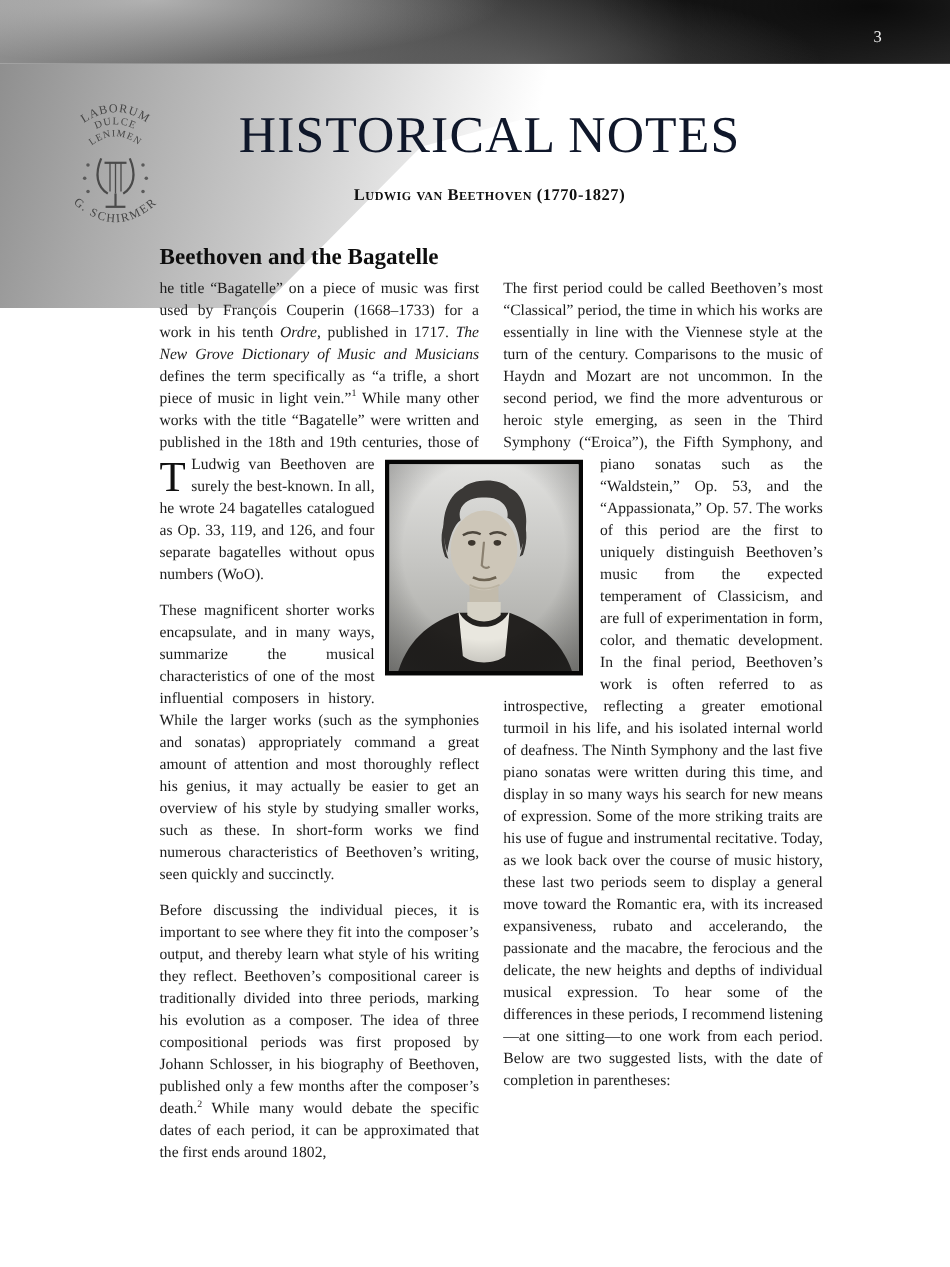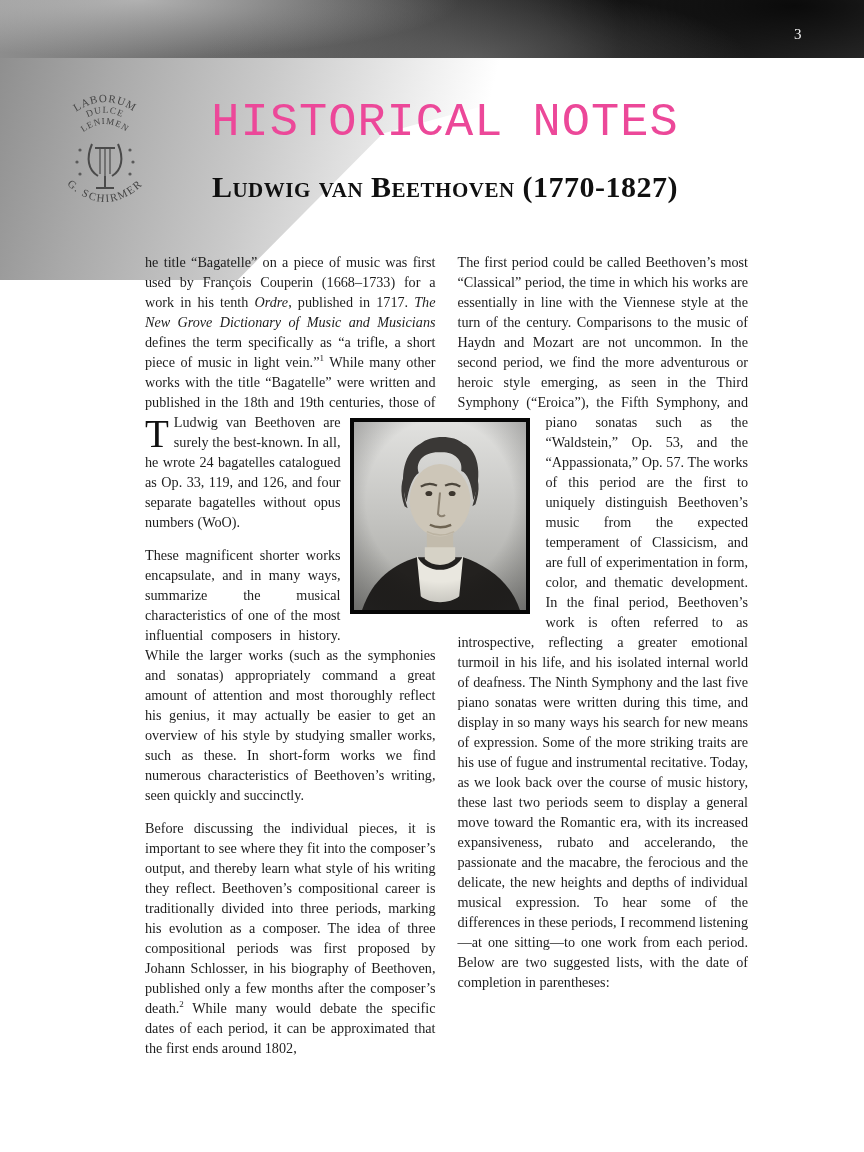--- a/index.html
+++ b/index.html
@@ -29,25 +29,25 @@
     background:linear-gradient(104deg, #8f8f8f 0%, #a9a9a9 16%, #c9c9c9 38%, rgba(255,255,255,0) 70%);
     clip-path:polygon(0 0, 100% 0, 58% 34%, 36% 100%, 0 100%);
   }
 
   
   .logo { position:absolute; left:50px; top:70px; width:110px; height:152px; }
 
   .title {
     position:absolute; left:145px; top:96px; width:600px; margin:0;
     font-size:47px; font-weight:400; letter-spacing:1px;
-    text-align:center; color:#ec4899;font-family:Liberation Mono, monospace;
+    text-align:center; color:#0f172a;
   }
   .subtitle {
     position:absolute; left:145px; top:170px; width:600px; margin:0;
-    font-size:30px; font-weight:700; font-variant:small-caps;
+    font-size:15px; font-weight:700; font-variant:small-caps;
     letter-spacing:.5px; text-align:center; color:#101010;
   }
   .section-heading {
     position:absolute; left:145px; top:221px; margin:0;
     font-size:21px; font-weight:700; color:#0e0e0e;
   }
 
   
   .columns {
     position:absolute; left:145px; top:252px; width:603px;
@@ -119,20 +119,21 @@
         <circle cx="27" cy="92" r="1.6"></circle>
           <circle cx="83" cy="92" r="1.6"></circle>
         <circle cx="30" cy="104" r="1.6"></circle>
           <circle cx="80" cy="104" r="1.6"></circle>
       </g>
     </svg>
   </div>
 
   <h1 class="title">HISTORICAL NOTES</h1>
   <h2 class="subtitle">Ludwig van Beethoven (1770-1827)</h2>
+  <h3 class="section-heading">Beethoven and the Bagatelle</h3>
 
   <div class="columns">
 
     <div class="col">
       <div class="push-r"></div>
       <div class="cutout-r"></div>
       <p><span class="dropcap">T</span><span>he title “Bagatelle” on a piece of music was first used by François Couperin (1668–1733) for a work in his tenth </span><i>Ordre</i><span>, published in 1717. </span><i>The New Grove Dictionary of Music and Musicians</i><span> defines the term specifically as “a trifle, a short piece of music in light vein.”</span><sup>1</sup><span> While many other works with the title “Bagatelle” were written and published in the 18th and 19th centuries, those of Ludwig van Beethoven are surely the best-known. In all, he wrote 24 bagatelles catalogued as Op. 33, 119, and 126, and four separate bagatelles without opus numbers (WoO).</span></p>
       <p>These magnificent shorter works encapsulate, and in many ways, summarize the musical characteristics of one of the most influential composers in history. While the larger works (such as the symphonies and sonatas) appropriately command a great amount of attention and most thoroughly reflect his genius, it may actually be easier to get an overview of his style by studying smaller works, such as these. In short-form works we find numerous characteristics of Beethoven’s writing, seen quickly and succinctly.</p>
       <p><span>Before discussing the individual pieces, it is important to see where they fit into the composer’s output, and thereby learn what style of his writing they reflect. Beethoven’s compositional career is traditionally divided into three periods, marking his evolution as a composer. The idea of three compositional periods was first proposed by Johann Schlosser, in his biography of Beethoven, published only a few months after the composer’s death.</span><sup>2</sup><span> While many would debate the specific dates of each period, it can be approximated that the first ends around 1802,</span></p>
     </div>

